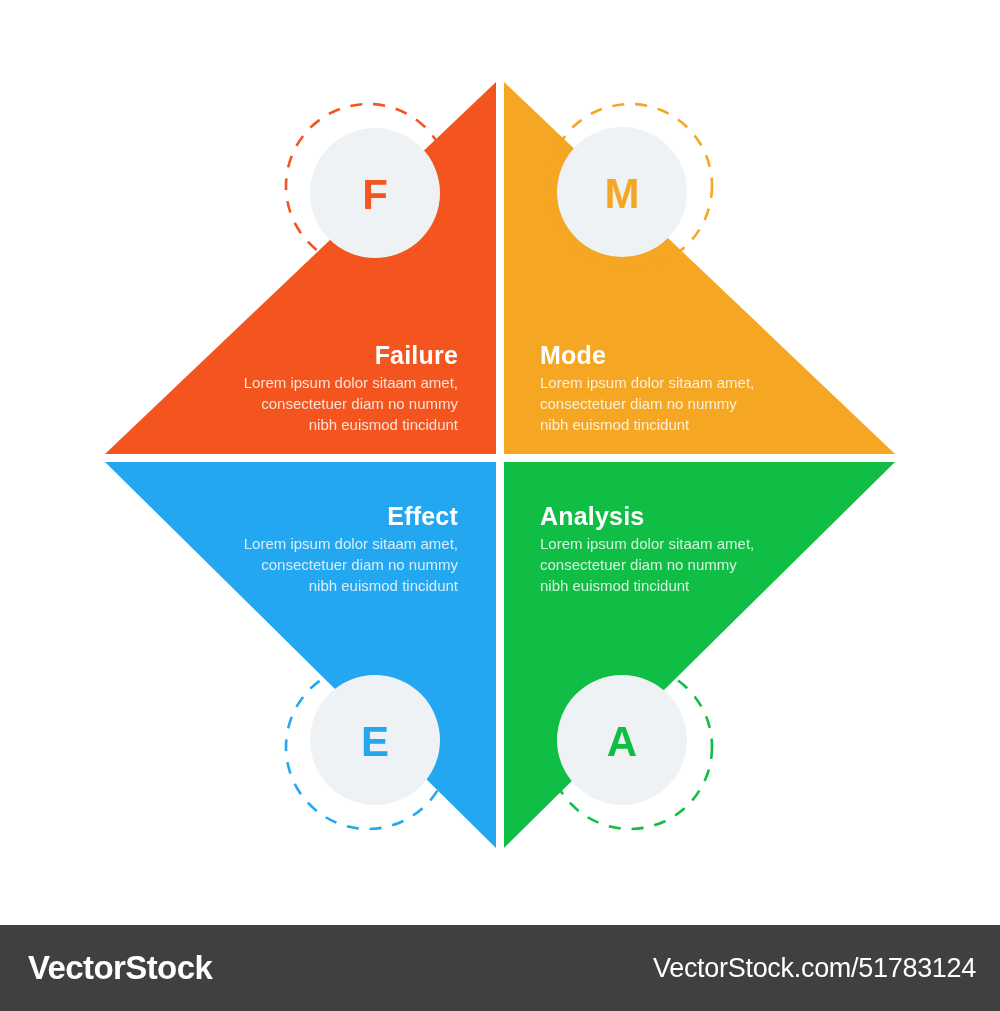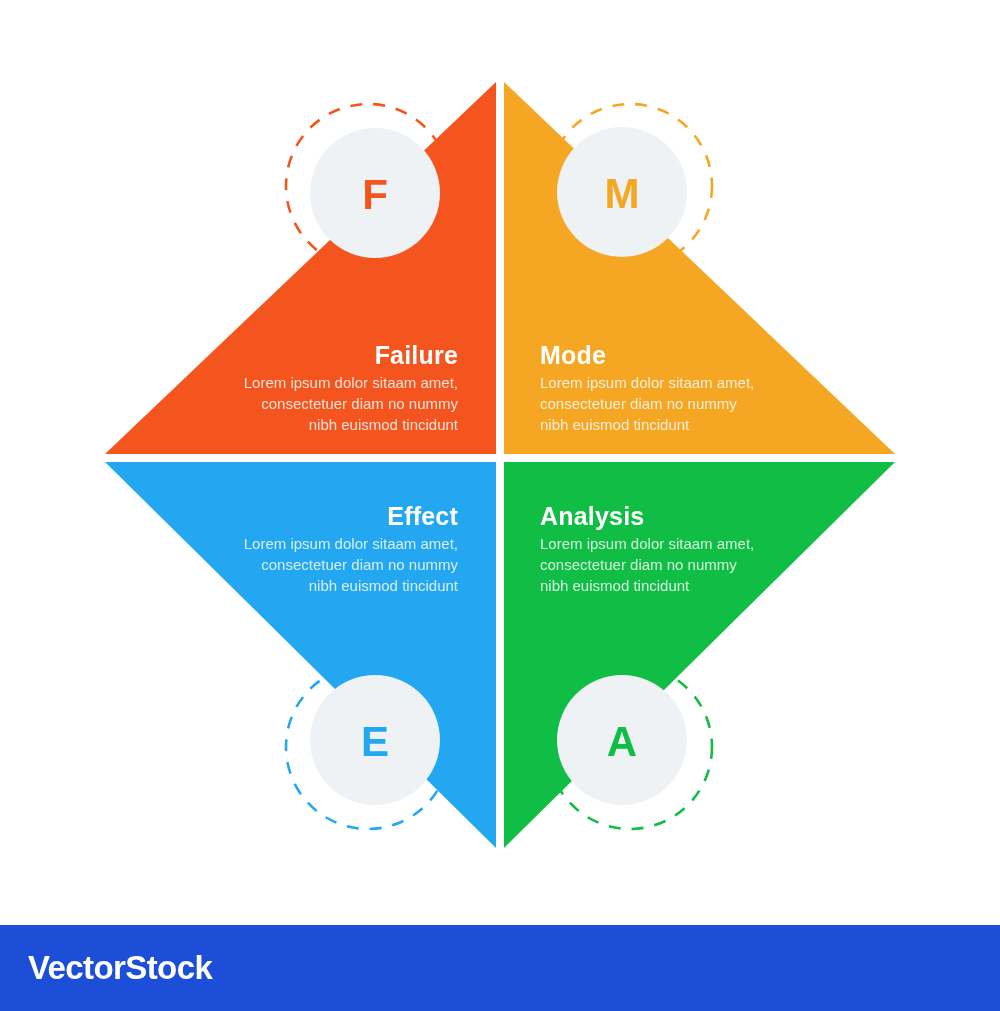--- a/index.html
+++ b/index.html
@@ -45,21 +45,21 @@
     text-anchor: middle;
     dominant-baseline: central;
   }
   
   #footer-bar {
     position: absolute;
     left: 0;
     top: 925px;
     width: 1000px;
     height: 86px;
-    background: #1d4ed8;
+    background: #404040;
   }
   #footer-brand {
     position: absolute;
     left: 28px;
     top: 50%;
     transform: translateY(-50%);
     color: #ffffff;
     font-family: "Liberation Sans", sans-serif;
     font-size: 33px;
     font-weight: bold;
@@ -147,15 +147,16 @@
 
       <text class="quad-body" x="540" y="549" text-anchor="start">Lorem ipsum dolor sitaam amet,</text>
       <text class="quad-body" x="540" y="570" text-anchor="start">consectetuer diam no nummy</text>
       <text class="quad-body" x="540" y="591" text-anchor="start">nibh euismod tincidunt</text>
     </g>
 
   </svg>
 
   <div id="footer-bar">
     <div id="footer-brand">VectorStock</div>
+    <div id="footer-url">VectorStock.com/51783124</div>
   </div>
 
 </div>
 
 </body></html>

